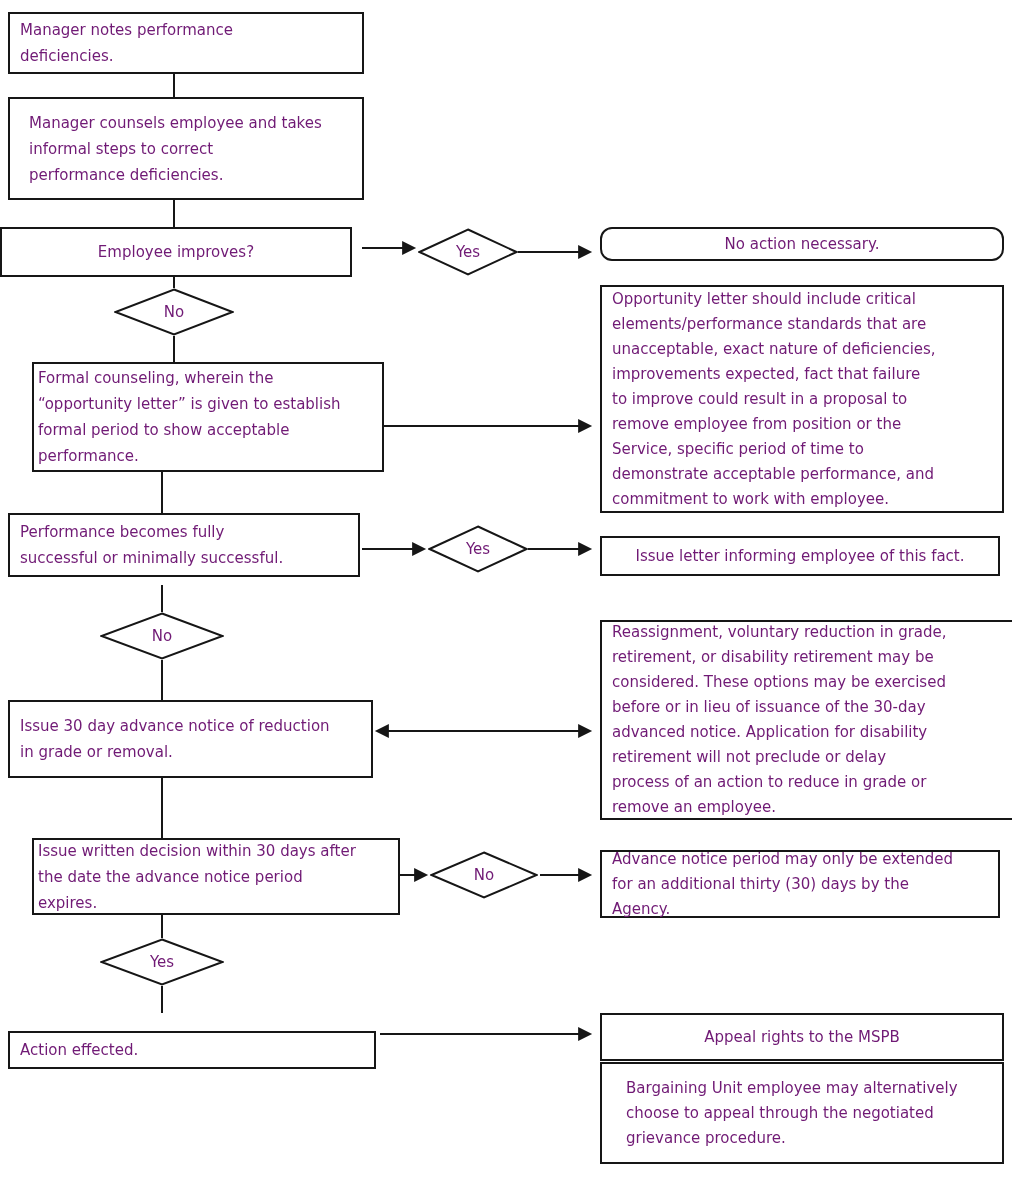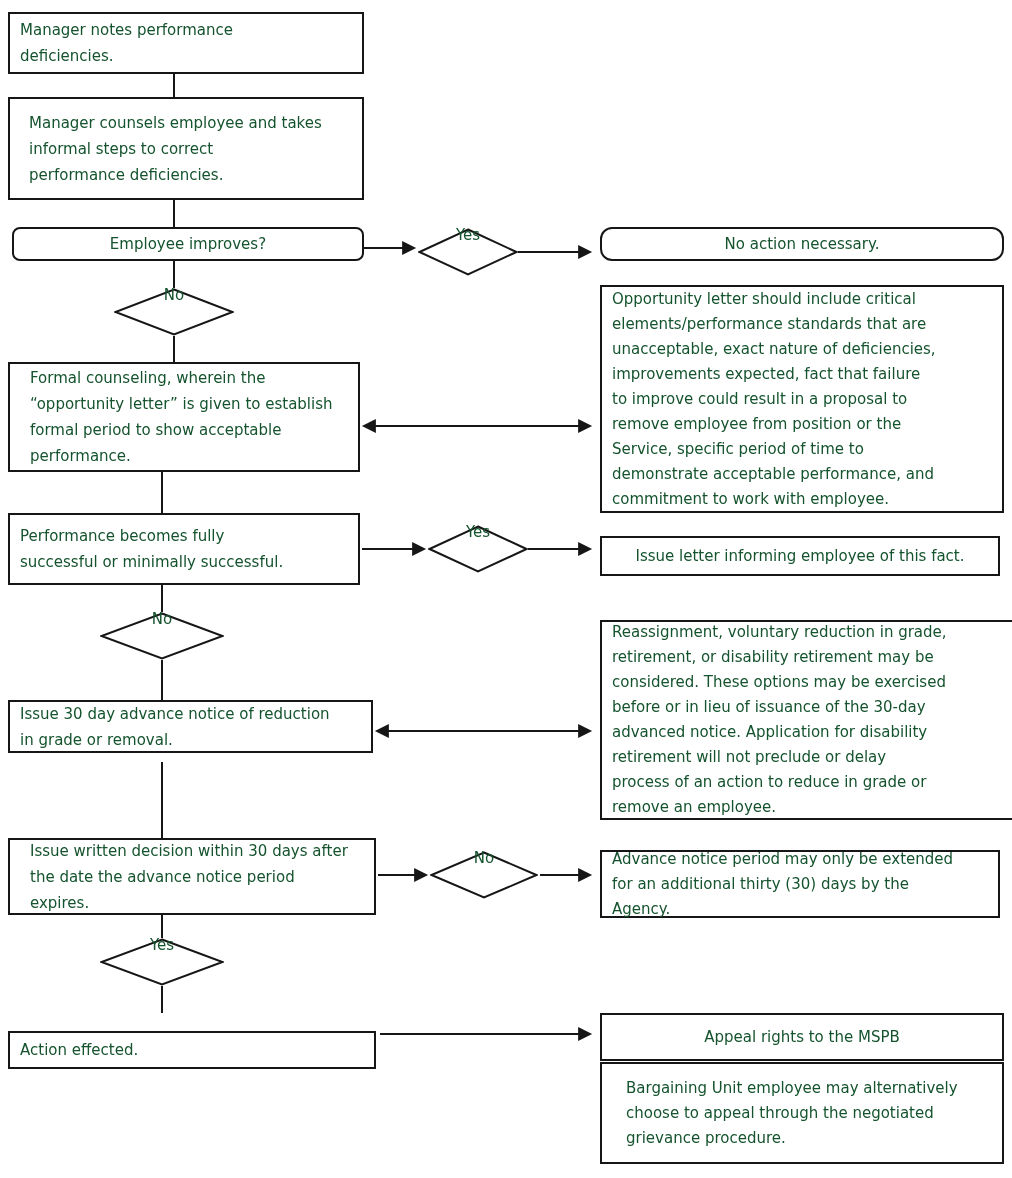--- a/index.html
+++ b/index.html
@@ -2,40 +2,41 @@
 <html><head>
 <meta charset="utf-8">
 <style>
   html, body { margin: 0; padding: 0; background: #ffffff; }
   .canvas {
     position: relative;
     width: 1012px;
     height: 1178px;
     background: #ffffff;
     font-family: "DejaVu Sans", "Liberation Sans", sans-serif;
-    color: #14532d;
+    color: #701a75;
   }
   .node {
     position: absolute;
     background: #ffffff;
     border: 2px solid #161616;
     box-sizing: border-box;
     display: flex;
     align-items: center;
     padding: 4px 10px;
     font-size: 15px;
     line-height: 26px;
   }
   .node .txt { white-space: pre-line; }
   .node.center { justify-content: center; text-align: center; }
   .node.note { line-height: 25px; padding: 2px 10px; }
-  .node.tight { padding: 4px 20px; }
+  .node.tight { padding: 4px 4px; margin-left: 24px; }
   .diamond {
     position: absolute;
     display: flex;
+    align-items: center;
     justify-content: center;
   }
   .diamond svg {
     position: absolute;
     left: 0; top: 0; width: 100%; height: 100%;
   }
   .diamond .dlabel {
     position: relative;
     font-size: 15px;
     line-height: 1;
@@ -84,37 +85,37 @@
     <span class="txt">Manager notes performance
 deficiencies.</span>
   </div>
 
   <div class="node" style="left:8px; top:97px; width:356px; height:103px;padding-left:19px;">
     <span class="txt">Manager counsels employee and takes
 informal steps to correct
 performance deficiencies.</span>
   </div>
 
-  <div class="node center" style="left:12px; top:227px; width:352px; height:34px;border-radius:8px;">
+  <div class="node center" style="left:0; top:227px; width:352px; height:50px;">
     <span class="txt">Employee improves?</span>
   </div>
 
   <div class="node tight" style="left:8px; top:362px; width:352px; height:110px;">
     <span class="txt">Formal counseling, wherein the
 “opportunity letter” is given to establish
 formal period to show acceptable
 performance.</span>
   </div>
 
-  <div class="node" style="left:8px; top:513px; width:352px; height:72px;">
+  <div class="node" style="left:8px; top:513px; width:352px; height:64px;">
     <span class="txt">Performance becomes fully
 successful or minimally successful.</span>
   </div>
 
-  <div class="node" style="left:8px; top:700px; width:365px; height:53px;">
+  <div class="node" style="left:8px; top:700px; width:365px; height:78px;">
     <span class="txt">Issue 30 day advance notice of reduction
 in grade or removal.</span>
   </div>
 
   <div class="node tight" style="left:8px; top:838px; width:368px; height:77px;">
     <span class="txt">Issue written decision within 30 days after
 the date the advance notice period
 expires.</span>
   </div>
 

